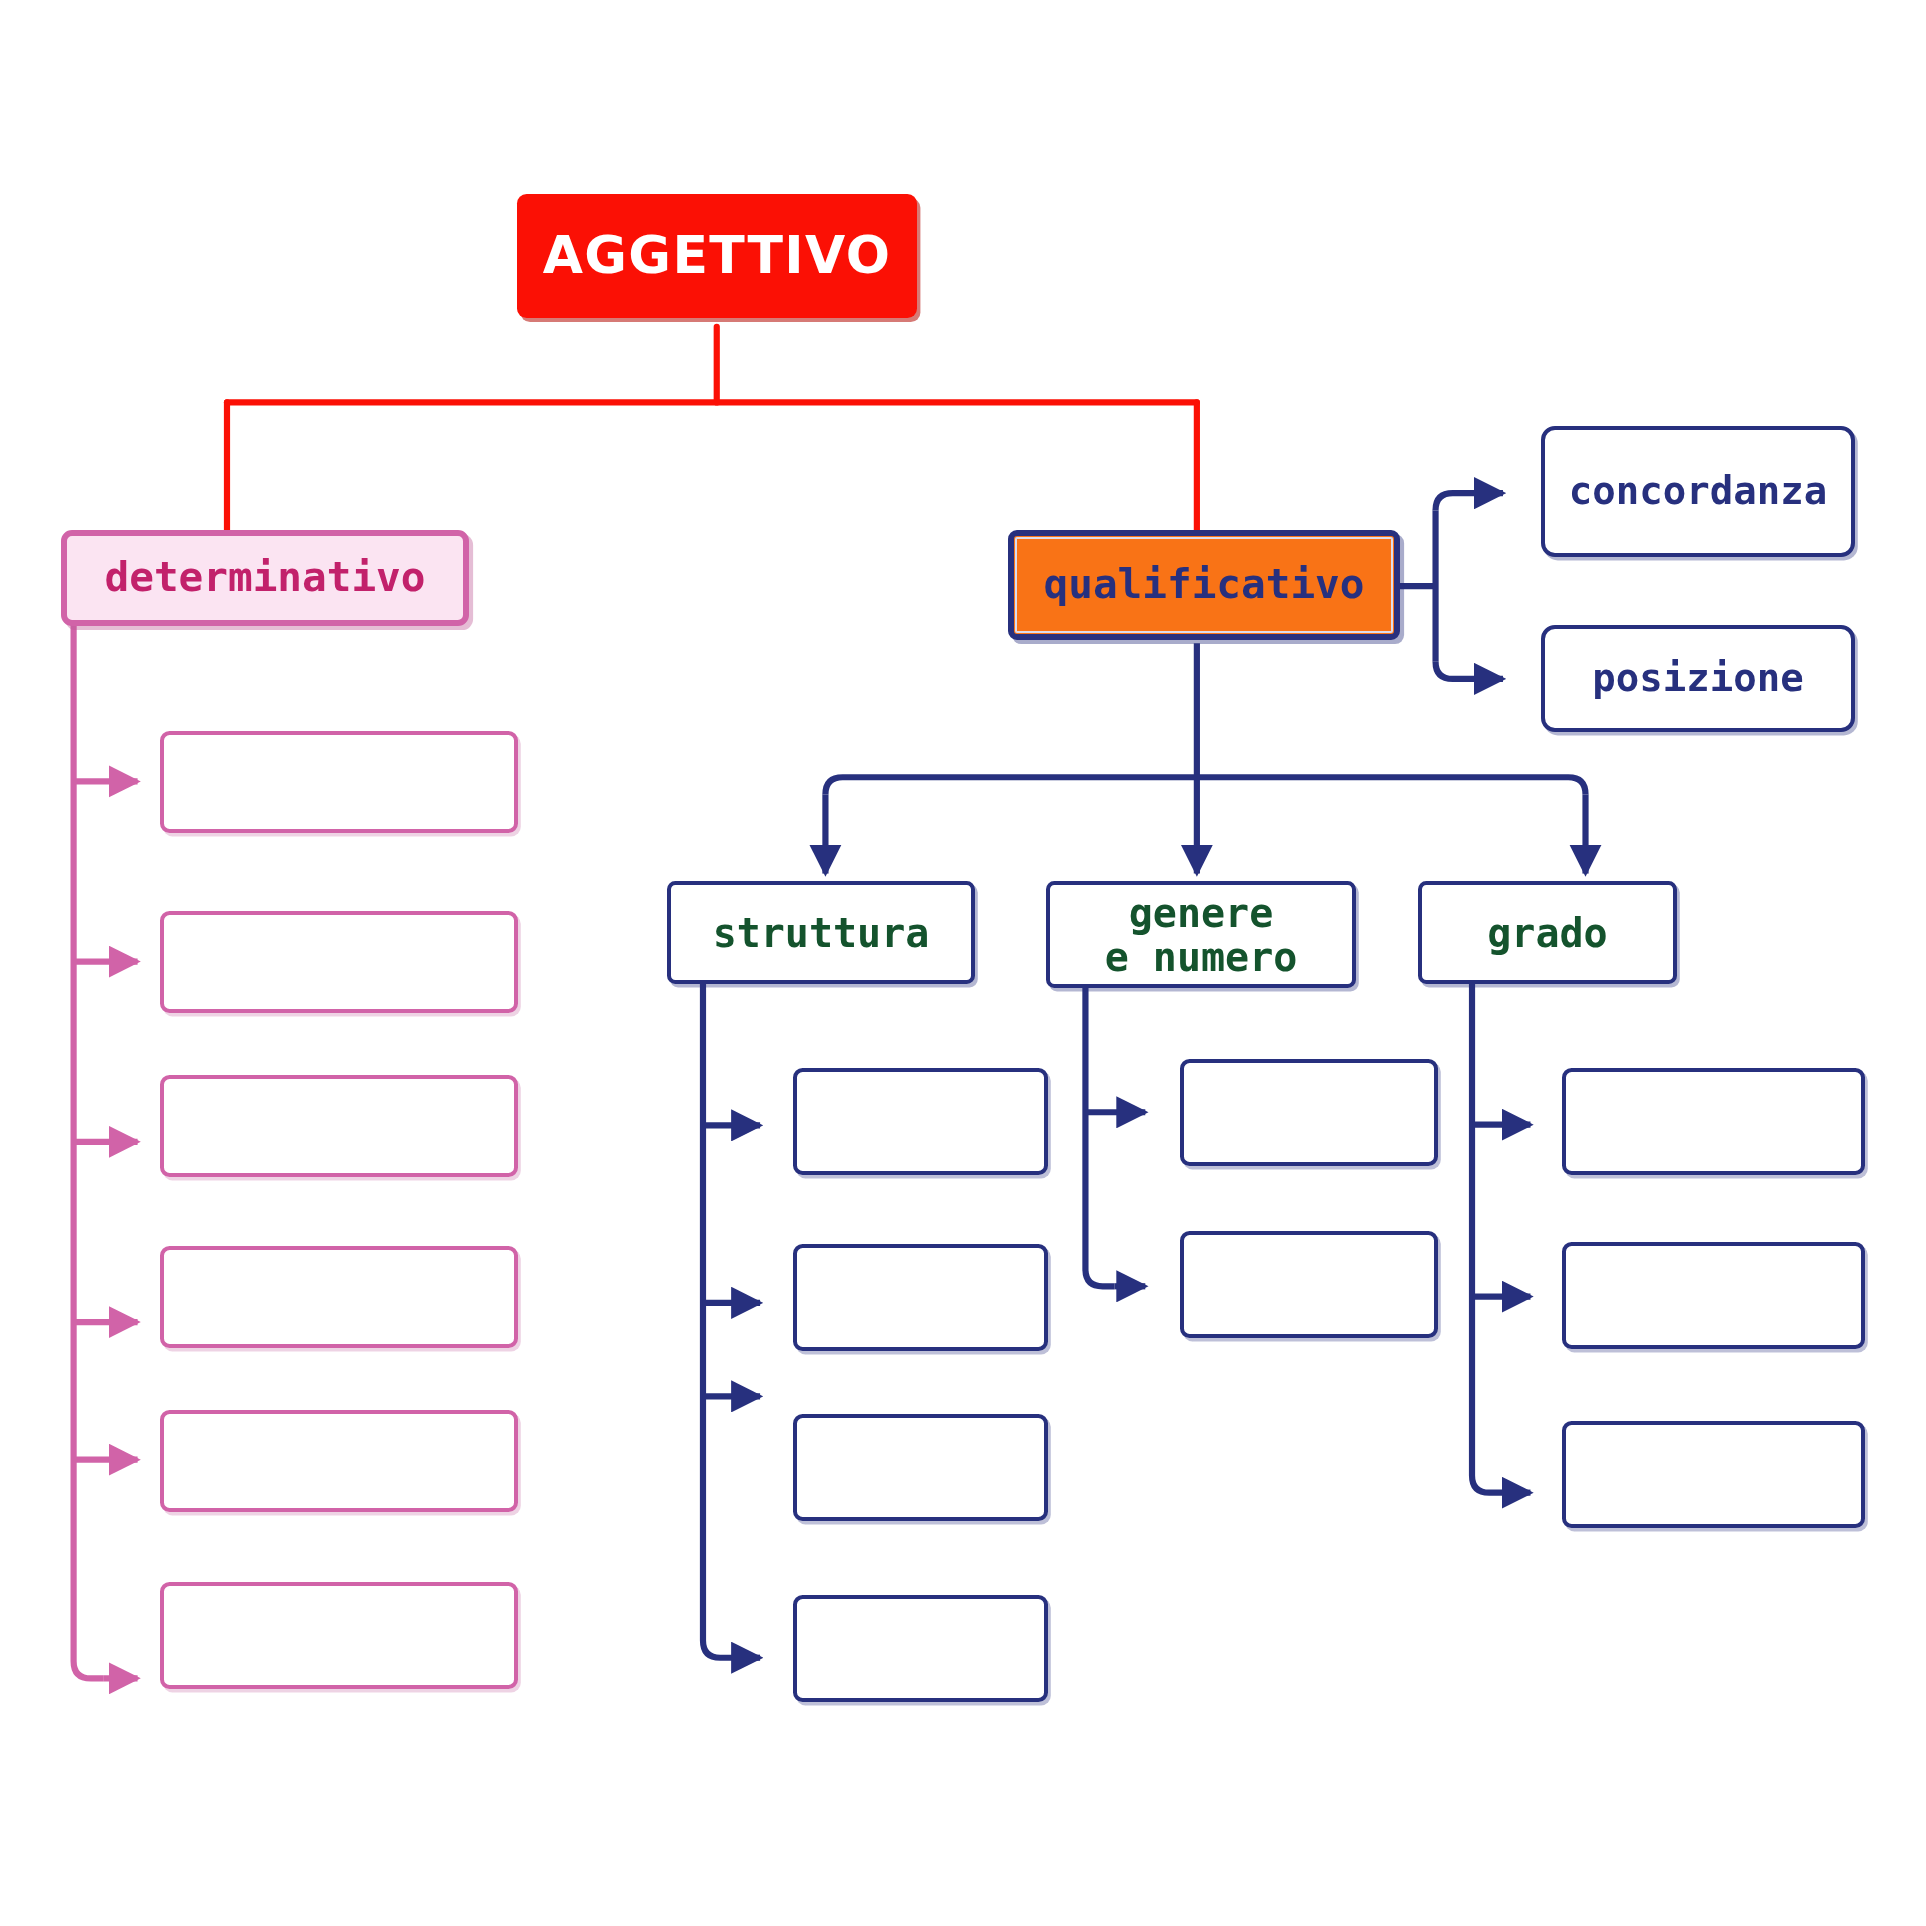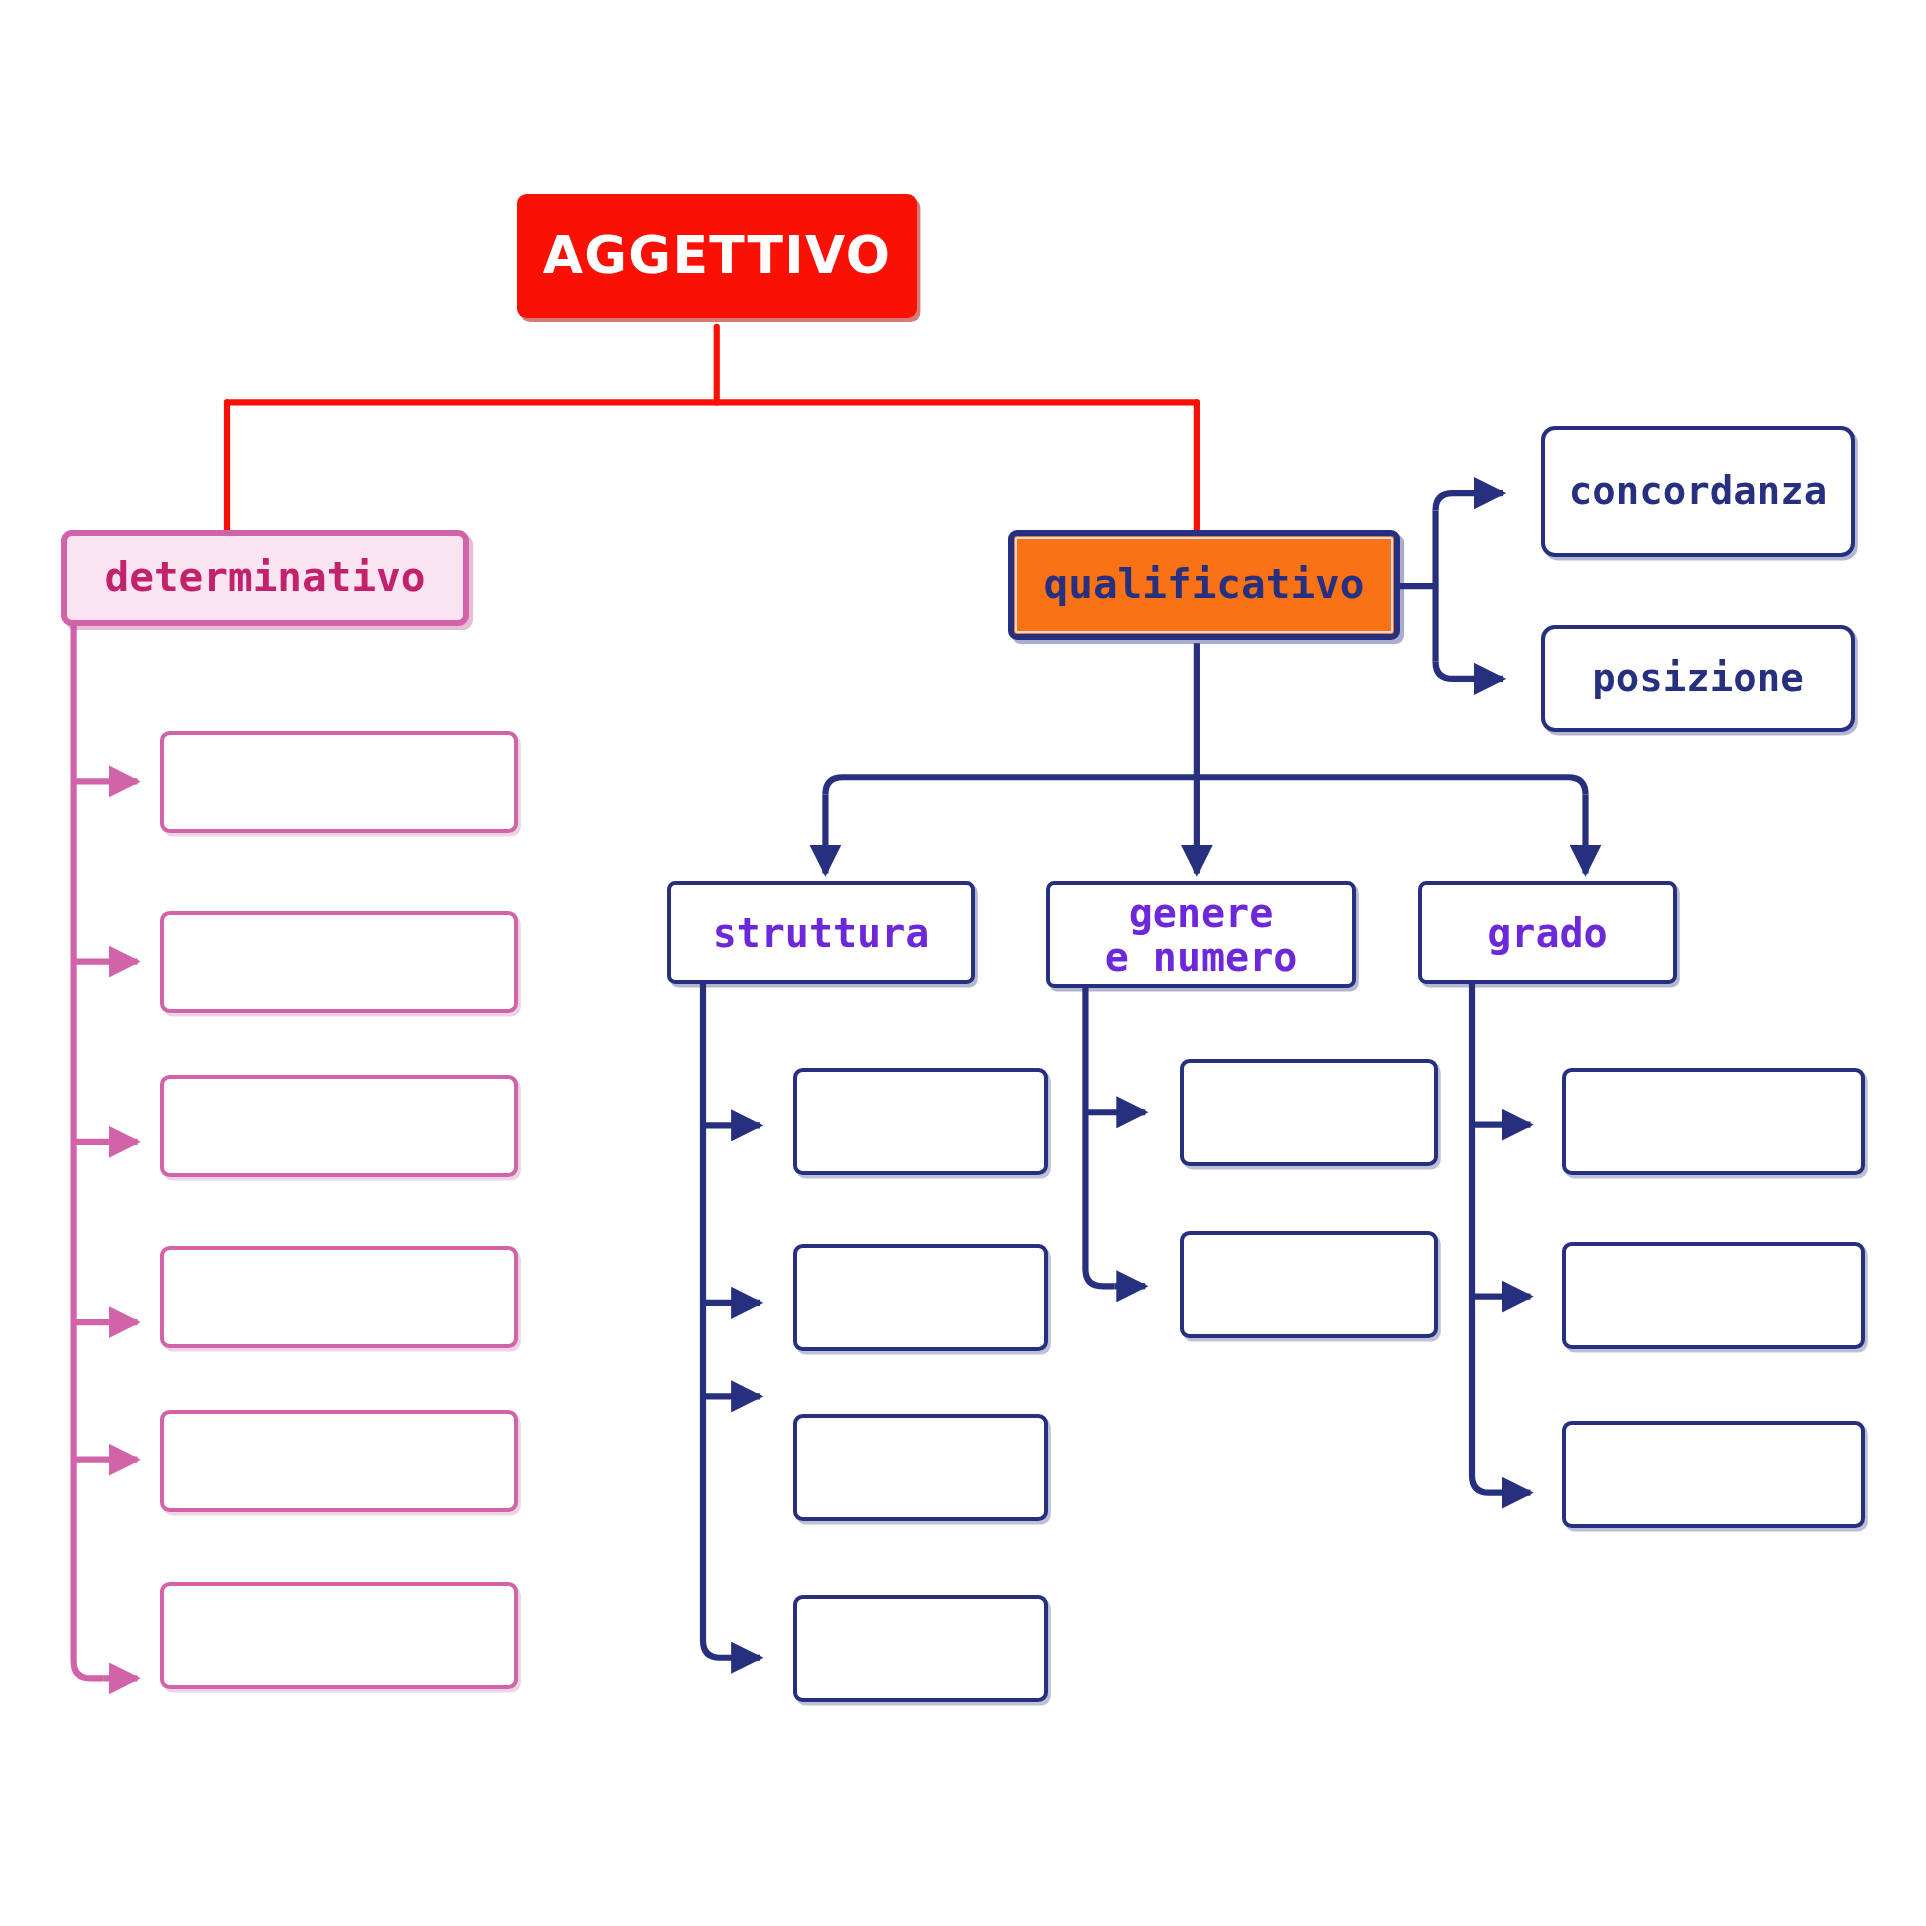--- a/index.html
+++ b/index.html
@@ -79,21 +79,21 @@
     border: 4.8px solid #27307e;
     border-radius: 14px;
     font-size: 39px;
     font-weight: bold;
     box-shadow: 2.8px 3.4px 0 rgba(39, 48, 126, 0.35);
   }
 
   
   .node.navy-mid {
     background: #ffffff;
-    color: #6d28d9;
+    color: #14532d;
     border: 4.8px solid #27307e;
     border-radius: 8.3px;
     font-family: "DejaVu Sans Mono", monospace;
     font-size: 40px;
     font-weight: bold;
     box-shadow: 2.8px 3.4px 0 rgba(39, 48, 126, 0.35);
   }
 
   
   .node.pink-slot {

